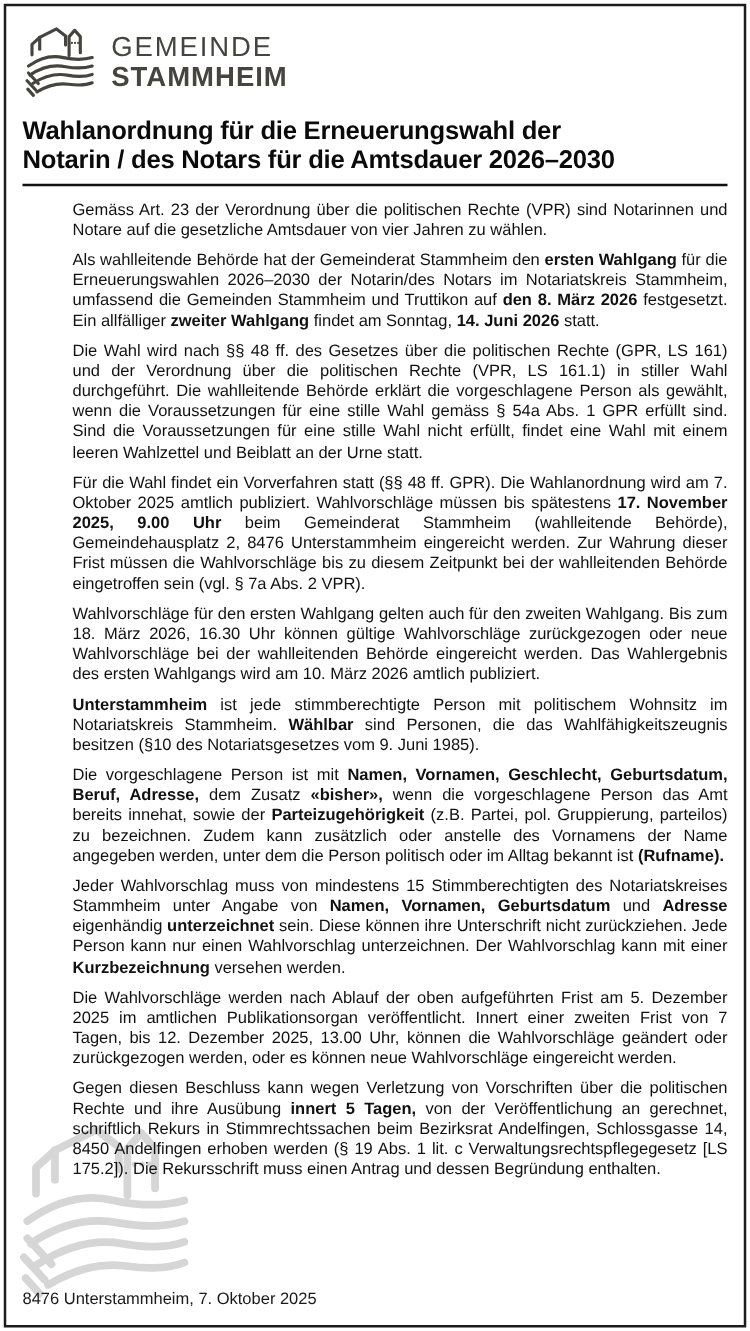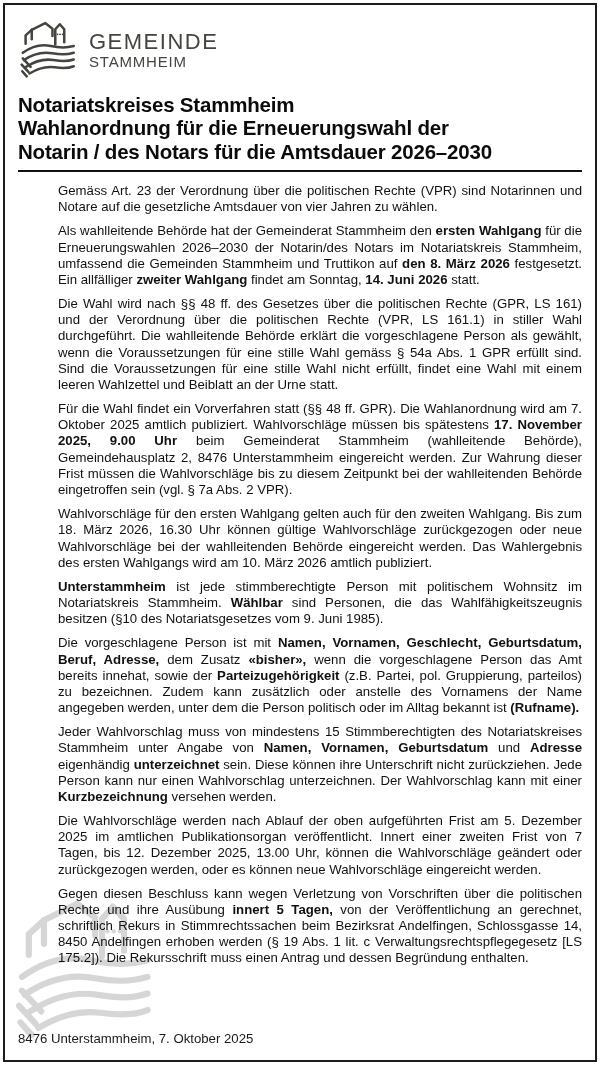--- a/index.html
+++ b/index.html
@@ -11,21 +11,21 @@
   .page{position:relative; width:600px; height:1065px; background:#fff; overflow:hidden;}
   .sheet{position:absolute; inset:3px; border:2px solid var(--border);
     padding:11px 13px 13px 13px; display:flex; flex-direction:column; overflow:hidden;}
   .content{position:relative; z-index:1; display:flex; flex-direction:column; flex:1 1 auto;}
 
   
   .logo-row{display:flex; align-items:center; gap:13px; margin:2px 0 0 2px; height:64px; flex:0 0 auto;}
   .logo-icon{width:56px; height:62px; color:var(--logo); flex:0 0 auto;}
   .org{display:flex; flex-direction:column; justify-content:center; color:var(--logo); line-height:1.08;}
   .org .l1{font-size:22px; font-weight:400; letter-spacing:1.5px;}
-  .org .l2{font-size:15px; font-weight:400; letter-spacing:0.8px;}
+  .org .l2{font-size:22px; font-weight:700; letter-spacing:0.8px;}
 
   
   .title{margin-top:11px; font-size:20.5px; font-weight:700; line-height:1.14;
     letter-spacing:-0.2px; color:#0b0b0b; flex:0 0 auto;}
   .rule{border:0; border-top:2px solid #111; margin:7px 0 3px 0; flex:0 0 auto;}
 
   
   .paras{flex:0 1 auto;margin-left:40px;}
   .para{margin-top:8px; font-size:13.2px; line-height:1.225; text-align:justify;
     hyphens:auto; -webkit-hyphens:auto; color:#111;}
@@ -85,21 +85,20 @@
         <svg class="logo-icon">
           <use href="#logo-sym" width="56" height="62"></use>
         </svg>
         <div class="org">
           <span class="l1">GEMEINDE</span>
           <span class="l2">STAMMHEIM</span>
         </div>
       </div>
 
       <h1 class="title">
-        <div>Notariatskreises Stammheim</div>
         <div>Wahlanordnung für die Erneuerungswahl der</div>
         <div>Notarin / des Notars für die Amtsdauer 2026–2030</div>
       </h1>
 
       <hr class="rule">
 
       <div class="paras">
           <p class="para"><span>Gemäss Art. 23 der Verordnung über die politischen Rechte (VPR) sind Notarinnen und Notare auf die gesetzliche Amtsdauer von vier Jahren zu wählen.</span></p>
           <p class="para"><span>Als wahlleitende Behörde hat der Gemeinderat Stammheim den </span><span class="b">ersten Wahlgang</span><span> für die Erneuerungswahlen 2026–2030 der Notarin/des Notars im Notariatskreis Stammheim, umfassend die Gemeinden Stammheim und Truttikon auf </span><span class="b">den 8. März 2026</span><span> festgesetzt. Ein allfälliger </span><span class="b">zweiter Wahlgang</span><span> findet am Sonntag, </span><span class="b">14. Juni 2026</span><span> statt.</span></p>
           <p class="para"><span>Die Wahl wird nach §§ 48 ff. des Gesetzes über die politischen Rechte (GPR, LS 161) und der Verordnung über die politischen Rechte (VPR, LS 161.1) in stiller Wahl durchgeführt. Die wahlleitende Behörde erklärt die vorgeschlagene Person als gewählt, wenn die Voraussetzungen für eine stille Wahl gemäss § 54a Abs. 1 GPR erfüllt sind. Sind die Voraussetzungen für eine stille Wahl nicht erfüllt, findet eine Wahl mit einem leeren Wahlzettel und Beiblatt an der Urne statt.</span></p>

